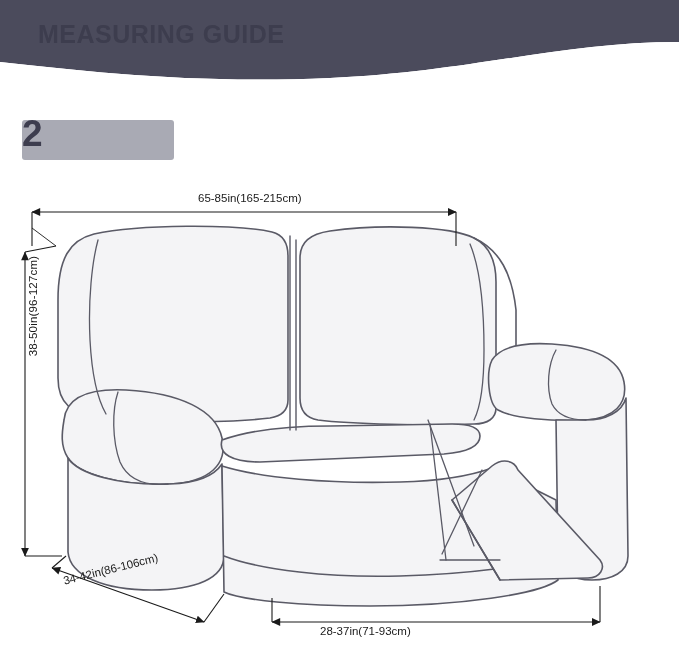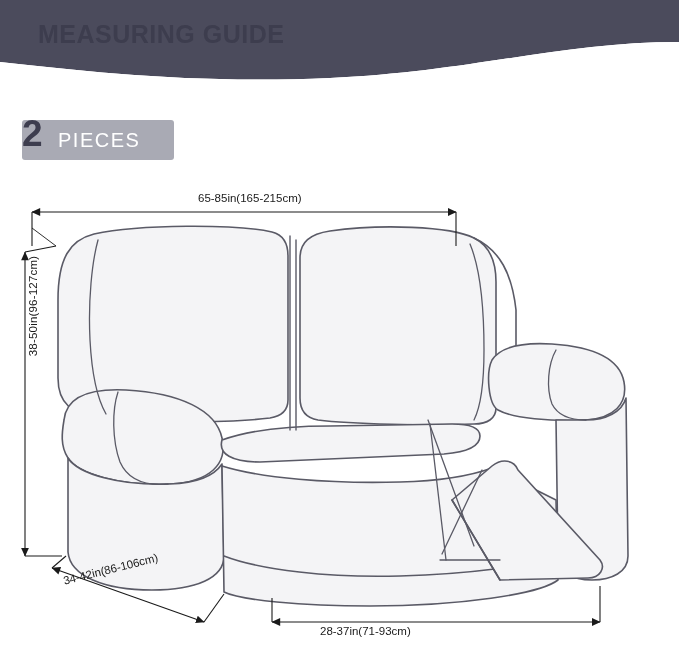--- a/index.html
+++ b/index.html
@@ -111,21 +111,20 @@
   <svg id="header-band" width="679" height="90" viewBox="0 0 679 90">
     <path d="M0,0 L679,0 L679,42 C560,42 470,72 330,78 C200,84 90,72 0,62 Z" fill="#4b4b5c"></path>
     <path d="M0,62 C90,72 200,84 330,78 C470,72 560,42 679,42 L679,50
              C560,50 470,80 330,86 C200,92 90,80 0,70 Z" fill="#ffffff"></path>
   </svg>
 
   <div id="header-title">MEASURING GUIDE</div>
 
   <div id="pieces-badge"></div>
   <div id="pieces-number">2</div>
-  <div id="pieces-label">PIECES</div>
 
   <svg id="diagram" width="679" height="652" viewBox="0 0 679 652">
     <defs>
       <marker id="arrHead" markerWidth="9" markerHeight="9" refX="8" refY="4.5" orient="auto" markerUnits="userSpaceOnUse">
         <path d="M0,0.6 L8.6,4.5 L0,8.4 z" fill="#1a1a1a"></path>
       </marker>
       <marker id="arrTail" markerWidth="9" markerHeight="9" refX="0.4" refY="4.5" orient="auto" markerUnits="userSpaceOnUse">
         <path d="M8.6,0.6 L0,4.5 L8.6,8.4 z" fill="#1a1a1a"></path>
       </marker>
     </defs>

